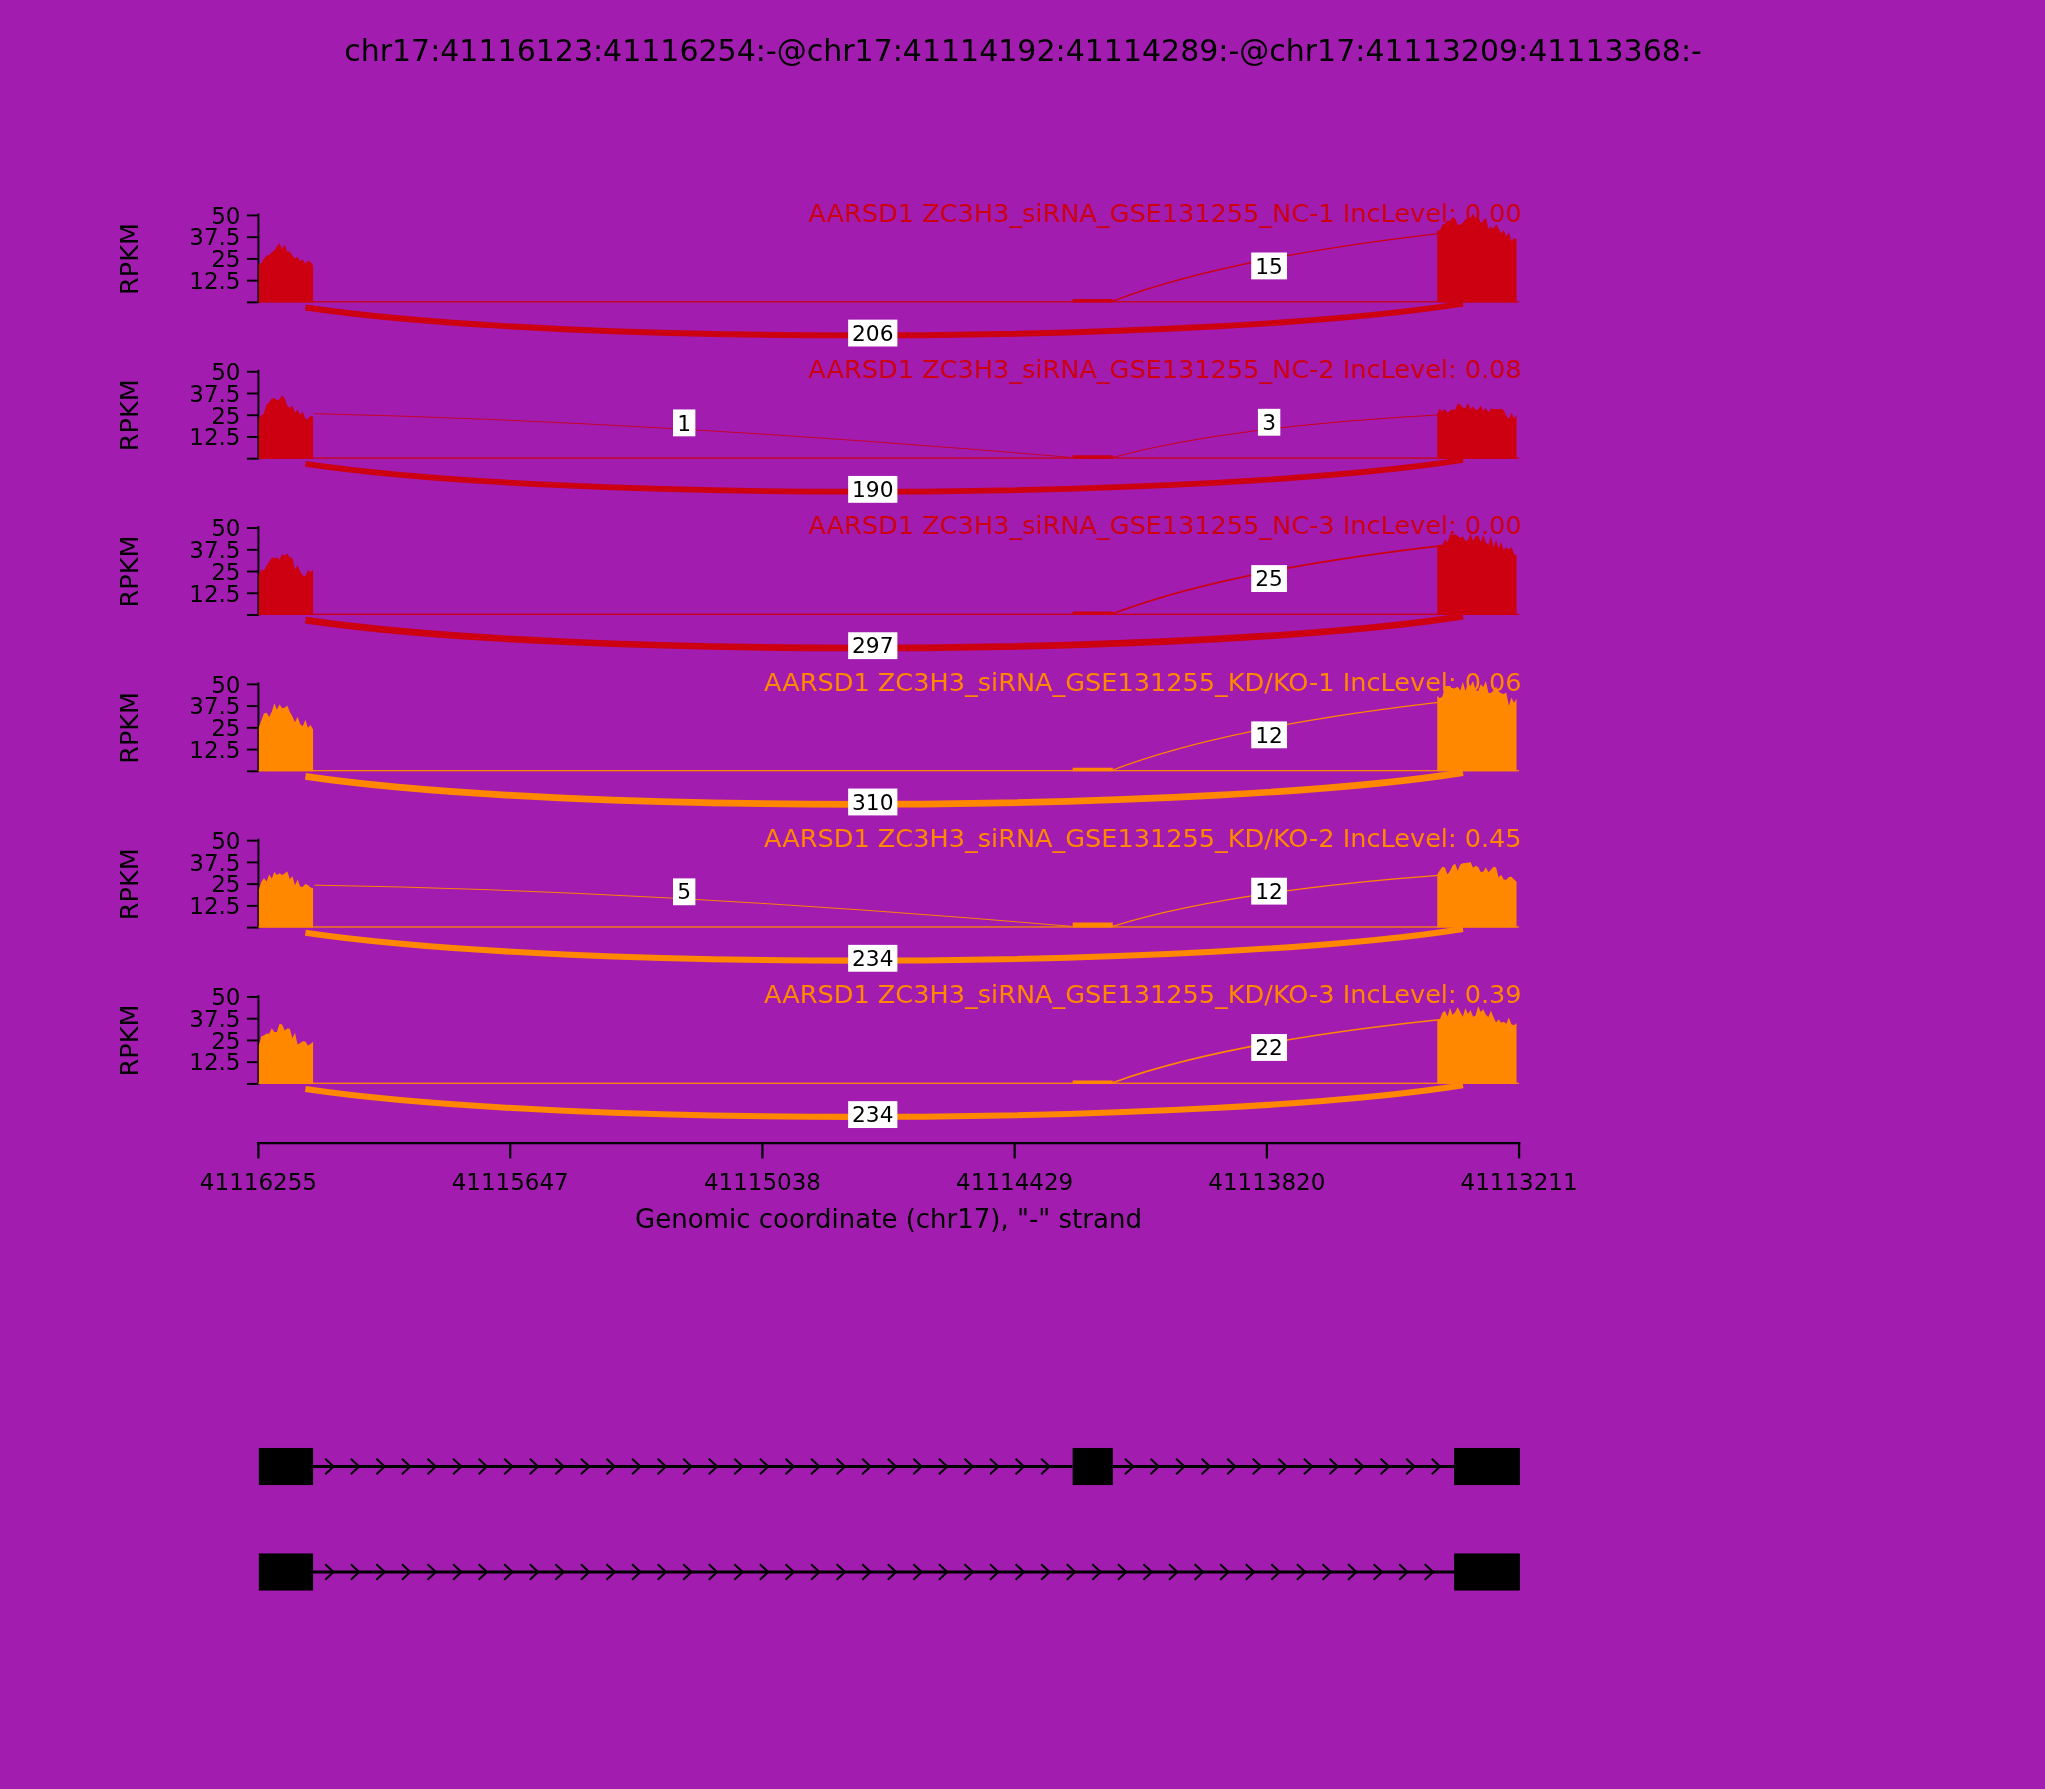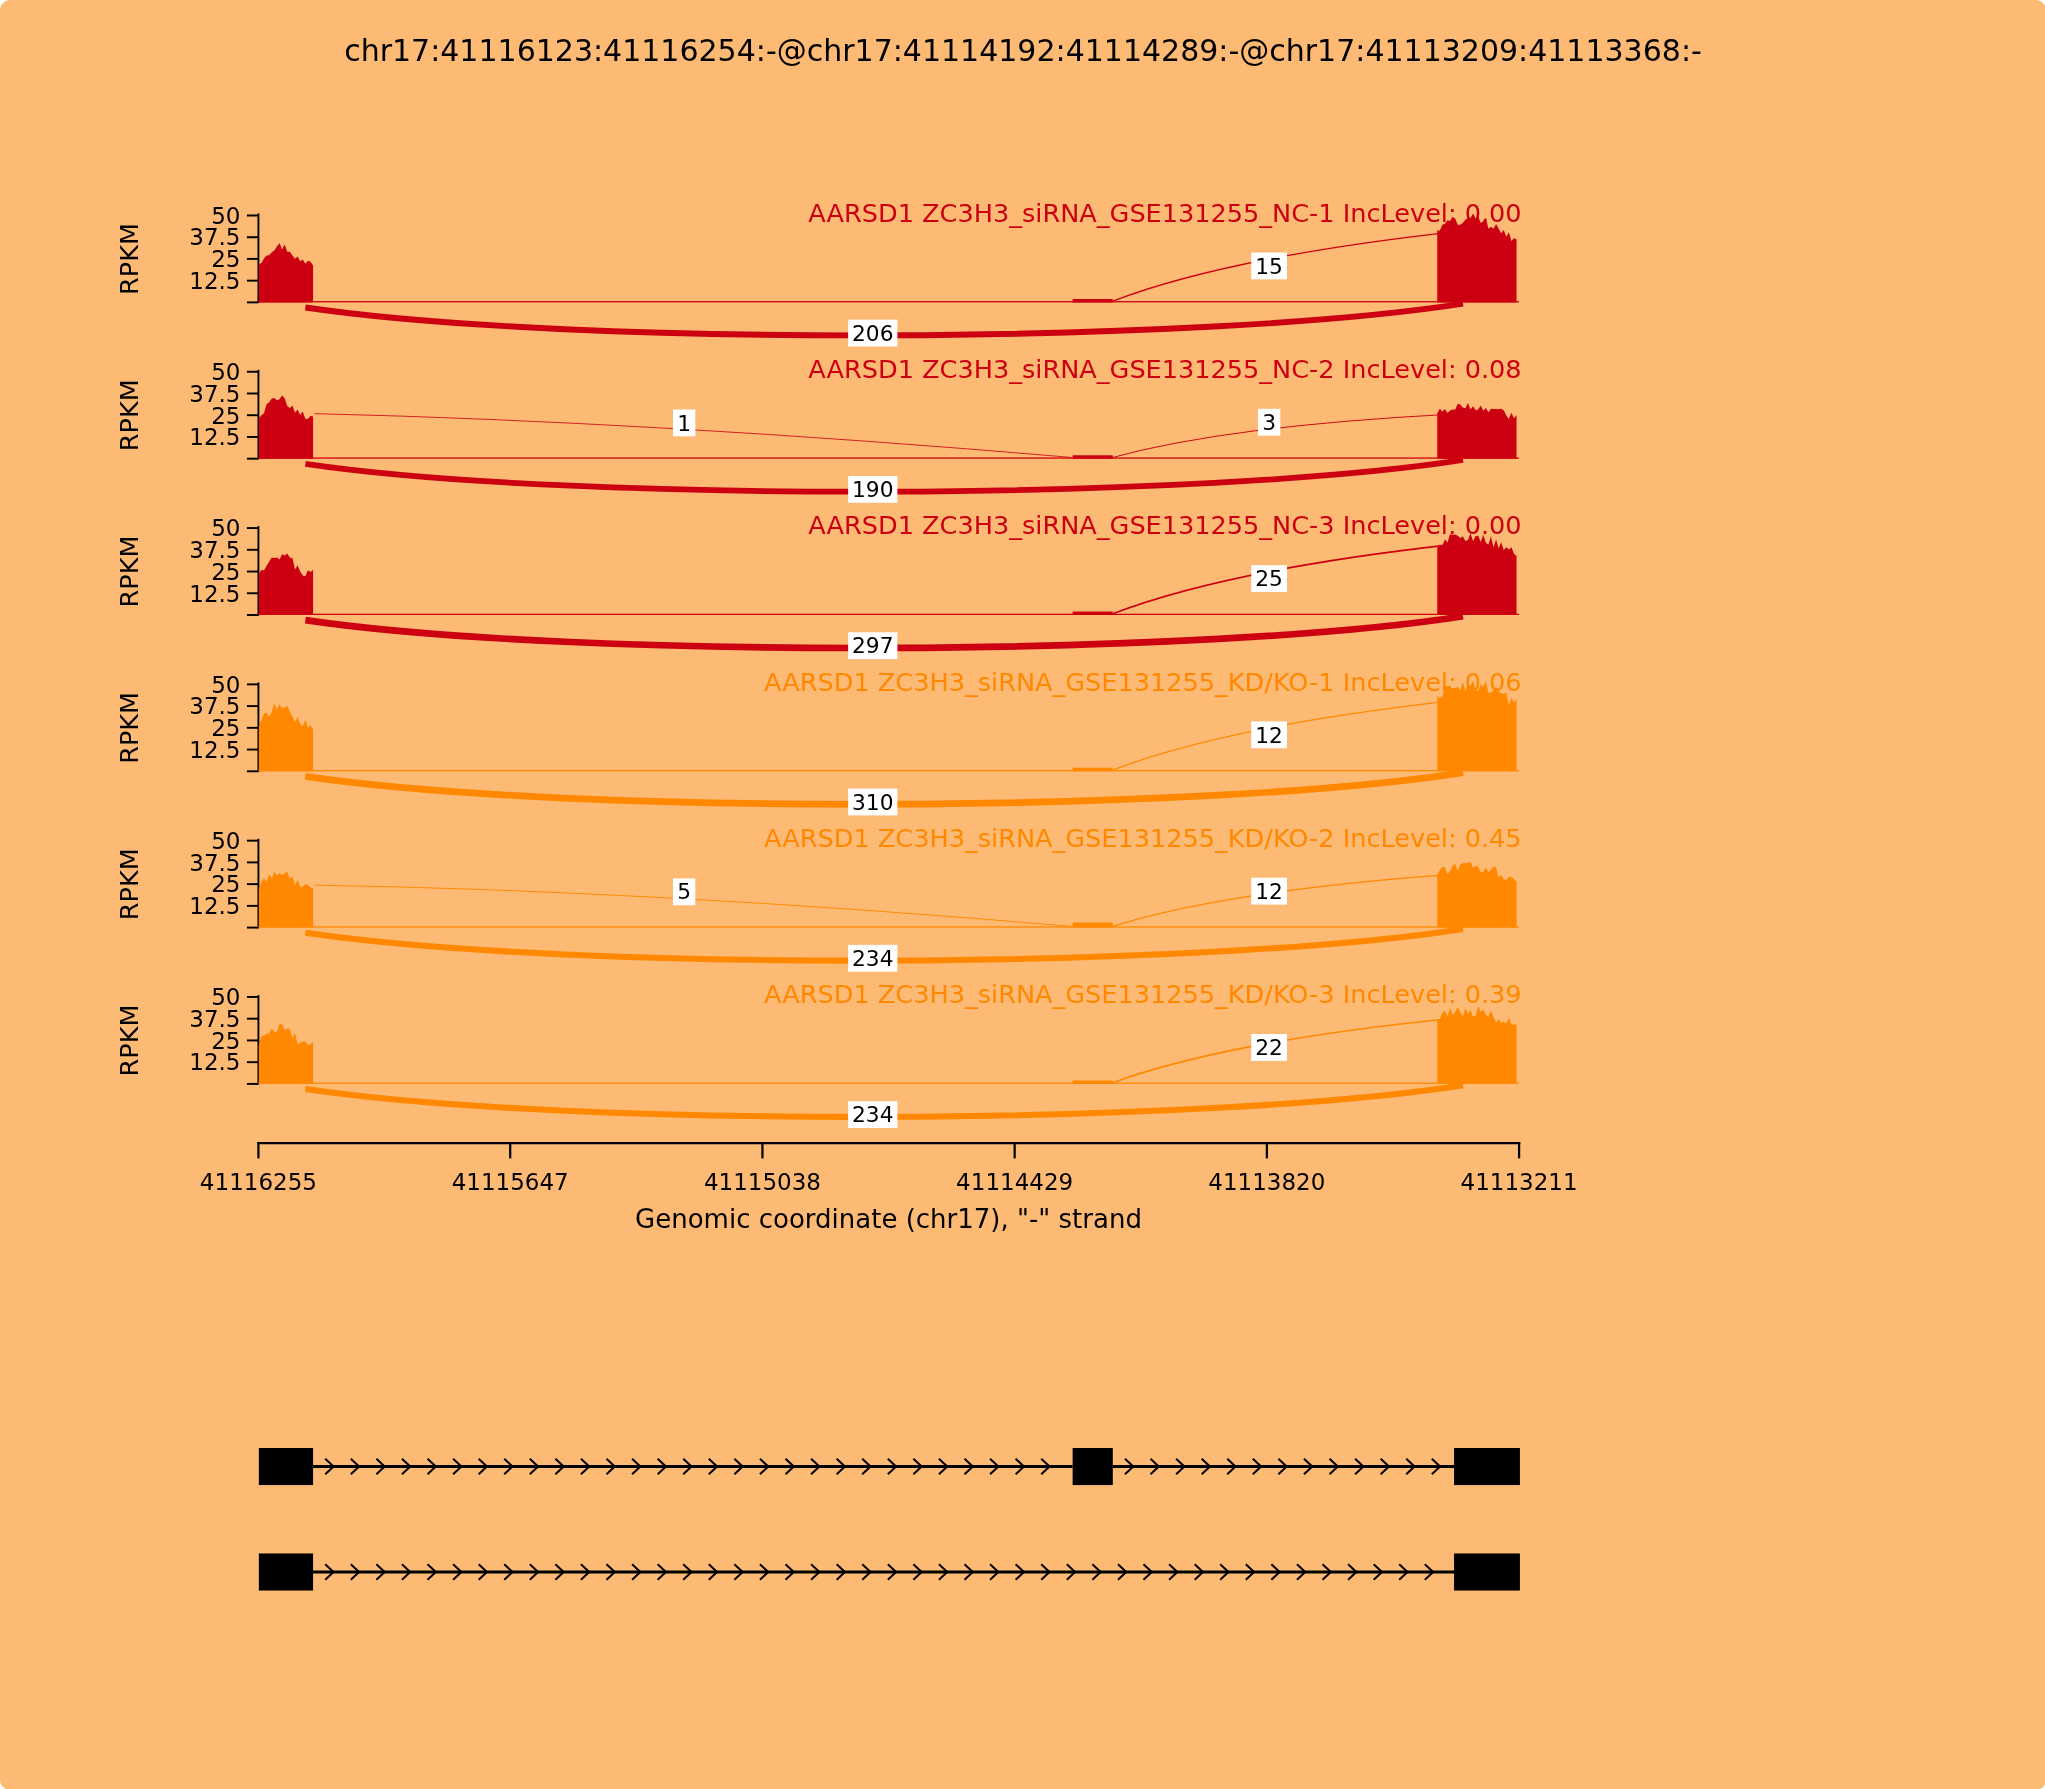--- a/index.html
+++ b/index.html
@@ -1,17 +1,17 @@
 <!DOCTYPE html>
 <html style="font-size:10.2px"><head>
 <meta charset="utf-8">
 <style>
   html,body{margin:0;padding:0;background:#ffffff;}
-  .page{position:relative;width:2046px;height:1790px;background:#fdba74;overflow:hidden;
-        font-family:"DejaVu Sans","Liberation Sans",sans-serif;border-radius:10px;}
+  .page{position:relative;width:2046px;height:1790px;background:#a21caf;overflow:hidden;
+        font-family:"DejaVu Sans","Liberation Sans",sans-serif;}
   .fig-title{position:absolute;top:33px;left:0;width:2046px;text-align:center;
              font-size:30px;color:#000;white-space:nowrap;}
   .x-label{position:absolute;top:1204px;left:0;width:1777px;text-align:center;
            font-size:26px;color:#000;}
   svg{position:absolute;left:0;top:0;}
   svg text{font-family:"DejaVu Sans","Liberation Sans",sans-serif;}
 </style>
 </head>
 <body>
 

